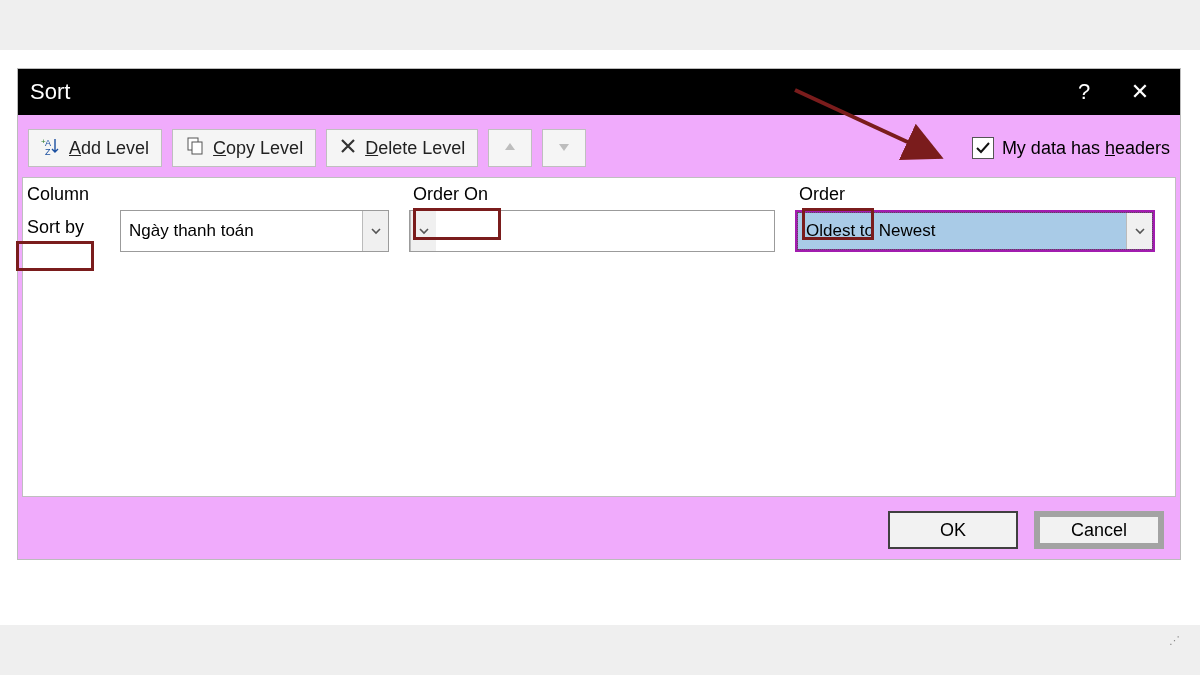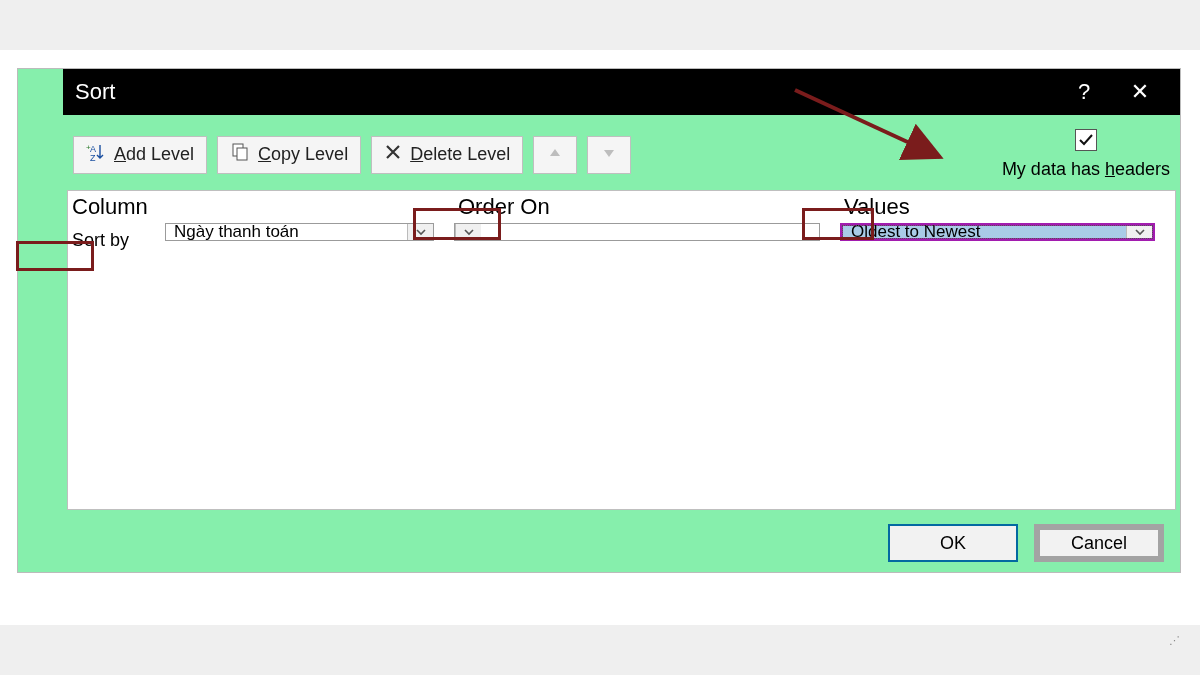--- a/index.html
+++ b/index.html
@@ -1,42 +1,42 @@
 <!DOCTYPE html>
 <html><head>
 <meta charset="utf-8">
 <style>
   * { box-sizing: border-box; font-family: "Segoe UI", Tahoma, sans-serif; }
   body { margin: 0; background: #efefef; width: 1200px; height: 675px; position: relative; overflow: hidden; }
   .stage { position: absolute; left: 0; top: 50px; width: 1200px; height: 575px; background: #fff; }
-  .dialog { position: absolute; left: 17px; top: 68px; width: 1164px; border: 1px solid #bbb; background: #86efac; padding-left: 45px; }
+  .dialog { position: absolute; left: 17px; top: 68px; width: 1164px; border: 1px solid #bbb; background: #f0abfc; }
   .titlebar { background: #000; color: #fff; height: 46px; display: flex; align-items: center; padding: 0 12px; }
   .titlebar .title { flex: 1; font-size: 22px; font-weight: 400; }
   .titlebar .tbtn { width: 56px; height: 46px; display: flex; align-items: center; justify-content: center; font-size: 22px; color: #fff; }
   .toolbar { display: flex; align-items: center; gap: 10px; padding: 14px 10px 10px 10px; }
   .btn { height: 38px; background: #f5f5f5; border: 1px solid #bfbfbf; display: flex; align-items: center; padding: 0 12px; font-size: 18px; color: #222; gap: 8px; cursor: default; }
   .btn.small { width: 44px; padding: 0; justify-content: center; }
-  .chkwrap { margin-left: auto; display: flex; align-items: center; gap: 8px; font-size: 18px; flex-direction: column; }
+  .chkwrap { margin-left: auto; display: flex; align-items: center; gap: 8px; font-size: 18px; }
   .chkbox { width: 22px; height: 22px; border: 1px solid #555; background: #fff; display: flex; align-items: center; justify-content: center; }
   .chkbox svg { width: 16px; height: 16px; }
   .grid { margin: 0 4px; background: #fff; border: 1px solid #bfbfbf; height: 320px; }
   .ghead { display: flex; height: 32px; }
-  .gcol { font-size: 22px; display: flex; align-items: center; padding: 0 4px; text-align: center; }
+  .gcol { font-size: 18px; display: flex; align-items: center; padding: 0 4px; text-align: center; }
   .c1 { width: 386px; }
   .c2 { width: 386px; }
   .c3 { flex: 1; }
   .grow { display: flex; height: 34px; }
   .rowlbl { width: 97px; font-size: 18px; display: flex; align-items: center; padding: 0 4px; text-align: right; }
-  .dd { height: 18px; border: 1px solid #9b9b9b; background: #fff; display: flex; align-items: center; margin-right: 20px; }
+  .dd { height: 42px; border: 1px solid #9b9b9b; background: #fff; display: flex; align-items: center; margin-right: 20px; }
   .dd.sel { background: #a9cbe7; border: 3px solid #a21caf; outline: 1px dotted #555; outline-offset: -3px; }
   .dd .val { flex: 1; padding: 0 8px; font-size: 17px; }
   .dd .car { width: 26px; height: 100%; border-left: 1px solid #bbb; background: #f0f0f0; display: flex; align-items: center; justify-content: center; }
   .footer { display: flex; justify-content: flex-end; gap: 16px; padding: 14px 16px 10px 0; }
   .fbtn { width: 130px; height: 38px; border: 6px solid #a3a3a3; background: #f2f2f2; font-size: 18px; display: flex; align-items: center; justify-content: center; }
-  .fbtn.primary { border: 2px solid #0369a1; }
+  .fbtn.primary { border: 2px solid #404040; }
   .hl { border: 3px solid #7a1c1c; }
   .box1 { position: absolute; left: 16px; top: 241px; width: 78px; height: 30px; pointer-events: none; }
   .box2 { position: absolute; left: 413px; top: 208px; width: 88px; height: 32px; pointer-events: none; }
   .box3 { position: absolute; left: 802px; top: 208px; width: 72px; height: 32px; pointer-events: none; }
   .arrow { position: absolute; left: 790px; top: 85px; width: 170px; height: 85px; pointer-events: none; }
   .resize { position: absolute; right: 20px; bottom: 28px; font-size: 11px; color: #888; }
   u.ak { text-decoration: underline; }
 </style>
 </head>
 <body>
@@ -100,21 +100,21 @@
           </svg>
       </div>
       <span>My data has <u class="ak">h</u>eaders</span>
     </div>
   </div>
 
   <div class="grid">
     <div class="ghead">
       <div class="gcol c1">Column</div>
       <div class="gcol c2">Order On</div>
-      <div class="gcol c3">Values</div>
+      <div class="gcol c3">Order</div>
     </div>
     <div class="grow">
       <div class="c1" style="display:flex">
         <div class="rowlbl">Sort by</div>
         <div class="dd" style="flex:1">
           <div class="val">Ngày thanh toán</div>
           <div class="car">
             <svg width="12" height="12" viewBox="0 0 12 12">
                 <path d="M2 4 L6 8 L10 4" stroke="#555" stroke-width="1.6" fill="none"></path>
               </svg>

